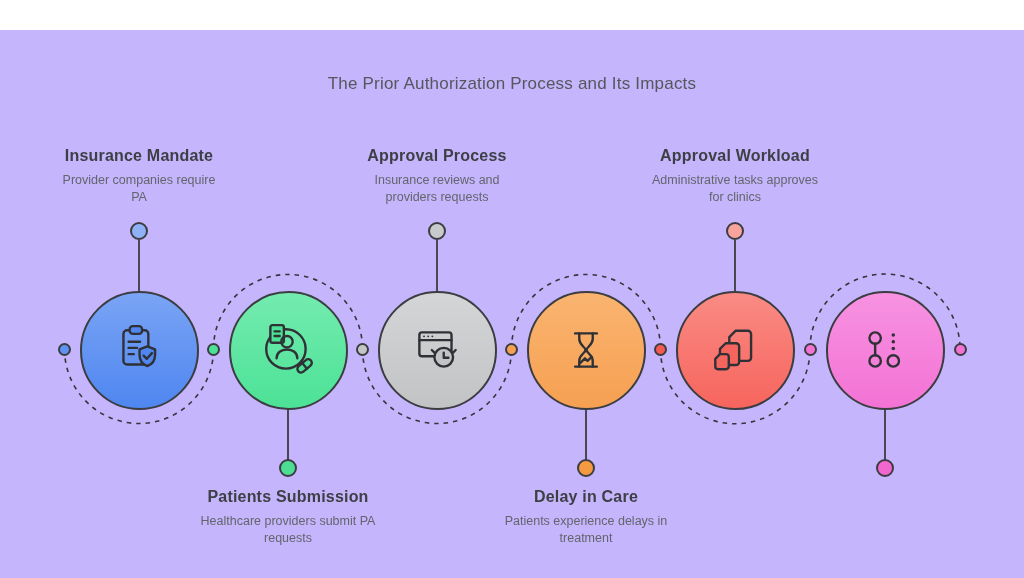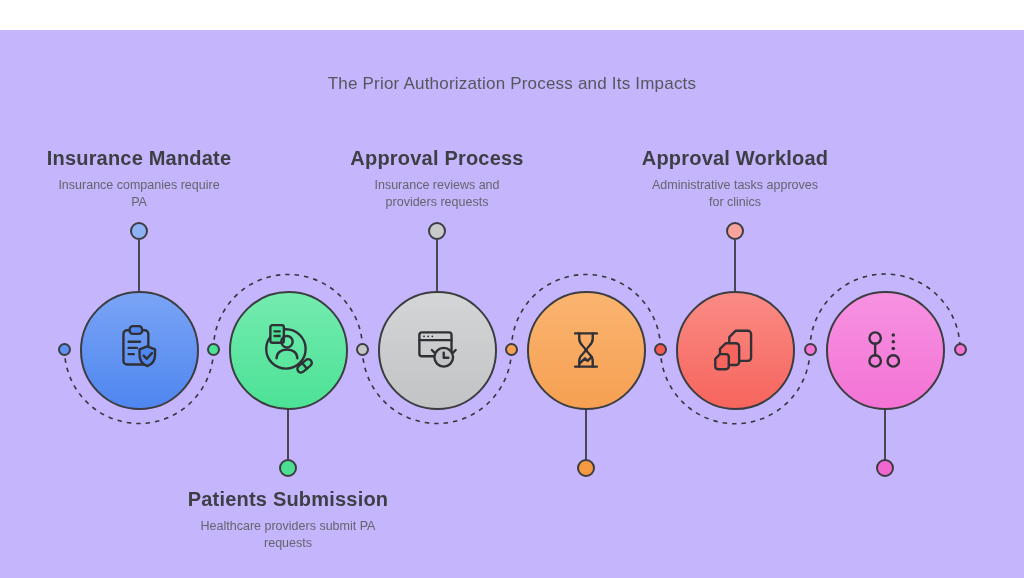--- a/index.html
+++ b/index.html
@@ -10,21 +10,21 @@
   svg.overlay{position:absolute;left:0;top:0;width:1024px;height:578px;}
   .arc{fill:none;stroke:#35363a;stroke-width:1.6;stroke-dasharray:4.5 5;}
   .vline{stroke:#3a3b3f;stroke-width:1.8;}
   .stage-circle{position:absolute;width:119px;height:119px;border-radius:50%;
                 border:2px solid #3c3d41;box-sizing:border-box;
                 background:linear-gradient(180deg,var(--ct),var(--c));
                 display:flex;align-items:center;justify-content:center;}
   .stage-icon{width:56px;height:56px;fill:none;stroke:#303136;stroke-width:2.3;
               stroke-linecap:round;stroke-linejoin:round;}
   .stage-label{position:absolute;width:240px;text-align:center;}
-  .stage-label h3{margin:0;font-size:20px;font-weight:700;color:#3e3f44;letter-spacing:.2px;}
+  .stage-label h3{margin:0;font-size:16px;font-weight:700;color:#3e3f44;letter-spacing:.2px;}
   .stage-label p{margin:7px 0 0;font-size:12.5px;color:#64656b;line-height:1.35;white-space:pre-line;}
   .label-dot{position:absolute;width:18px;height:18px;border-radius:50%;
              border:2px solid #3c3d41;box-sizing:border-box;}
   .conn-dot{position:absolute;width:13px;height:13px;border-radius:50%;
             border:2px solid #3c3d41;box-sizing:border-box;}
 </style>
 </head>
 <body>
 
 <div class="canvas">
@@ -41,21 +41,21 @@
     <line class="vline" x1="139" y1="210" x2="139" y2="261"></line>
     <line class="vline" x1="437" y1="210" x2="437" y2="261"></line>
     <line class="vline" x1="735" y1="210" x2="735" y2="261"></line>
     <line class="vline" x1="288" y1="379" x2="288" y2="430"></line>
     <line class="vline" x1="586" y1="379" x2="586" y2="430"></line>
     <line class="vline" x1="885" y1="379" x2="885" y2="430"></line>
   </svg>
 
   <div class="stage-label" style="left:19px;top:117px">
     <h3>Insurance Mandate</h3>
-    <p>Insurance companies require
+    <p>Provider companies require
 PA</p>
   </div>
   <div class="label-dot" style="left: 130px; top: 192px; background: rgb(143, 178, 247);"></div>
   <div class="stage-circle" style="left: 79.5px; top: 260.5px; --c: #4f86f0; --ct: #7aa4f5;">
     <svg class="stage-icon" viewBox="0 0 54 54">
       <rect x="12" y="8" width="24" height="33" rx="3.5"></rect>
       <rect x="18" y="4" width="12" height="7.5" rx="3" fill="var(--c)"></rect>
       <path d="M17 19 H28 M17 25 H25 M17 31 H22"></path>
       <path d="M35 23.5 L42.5 26.5 V31.5 C42.5 37.5 39 41 35 42.5 C31 41 27.5 37.5 27.5 31.5 V26.5 Z" fill="var(--c)"></path>
       <path d="M31.5 32.5 L34.5 35.5 L39.5 30"></path>
@@ -103,20 +103,25 @@
 
   <div class="stage-circle" style="left: 526.5px; top: 260.5px; --c: #f6a052; --ct: #fab470;">
     <svg class="stage-icon" viewBox="0 0 54 54">
       <path d="M16.5 11 H37.5 M16.5 43 H37.5"></path>
       <path d="M20.5 11 V16.5 C20.5 22.5 26.5 24 26.5 27 C26.5 30 20.5 31.5 20.5 37.5 V43"></path>
       <path d="M33.5 11 V16.5 C33.5 22.5 27.5 24 27.5 27 C27.5 30 33.5 31.5 33.5 37.5 V43"></path>
       <path d="M21.5 39.5 L26 35 L28.5 37.5 L32.5 33.5"></path>
     </svg>
   </div>
   <div class="label-dot" style="left: 577px; top: 429px; background: rgb(246, 154, 66);"></div>
+  <div class="stage-label" style="left:466px;top:458px">
+    <h3>Delay in Care</h3>
+    <p>Patients experience delays in
+treatment</p>
+  </div>
 
   <div class="stage-label" style="left:615px;top:117px">
     <h3>Approval Workload</h3>
     <p>Administrative tasks approves
 for clinics</p>
   </div>
   <div class="label-dot" style="left: 726px; top: 192px; background: rgb(249, 163, 157);"></div>
   <div class="stage-circle" style="left: 675.5px; top: 260.5px; --c: #f6655d; --ct: #fa8b85;">
     <svg class="stage-icon" viewBox="0 0 54 54">
       <path d="M27.5 8.5 H39.5 A3 3 0 0 1 42.5 11.5 V34.5 A3 3 0 0 1 39.5 37.5 H24.5 A3 3 0 0 1 21.5 34.5 V14.5 Z"></path>

